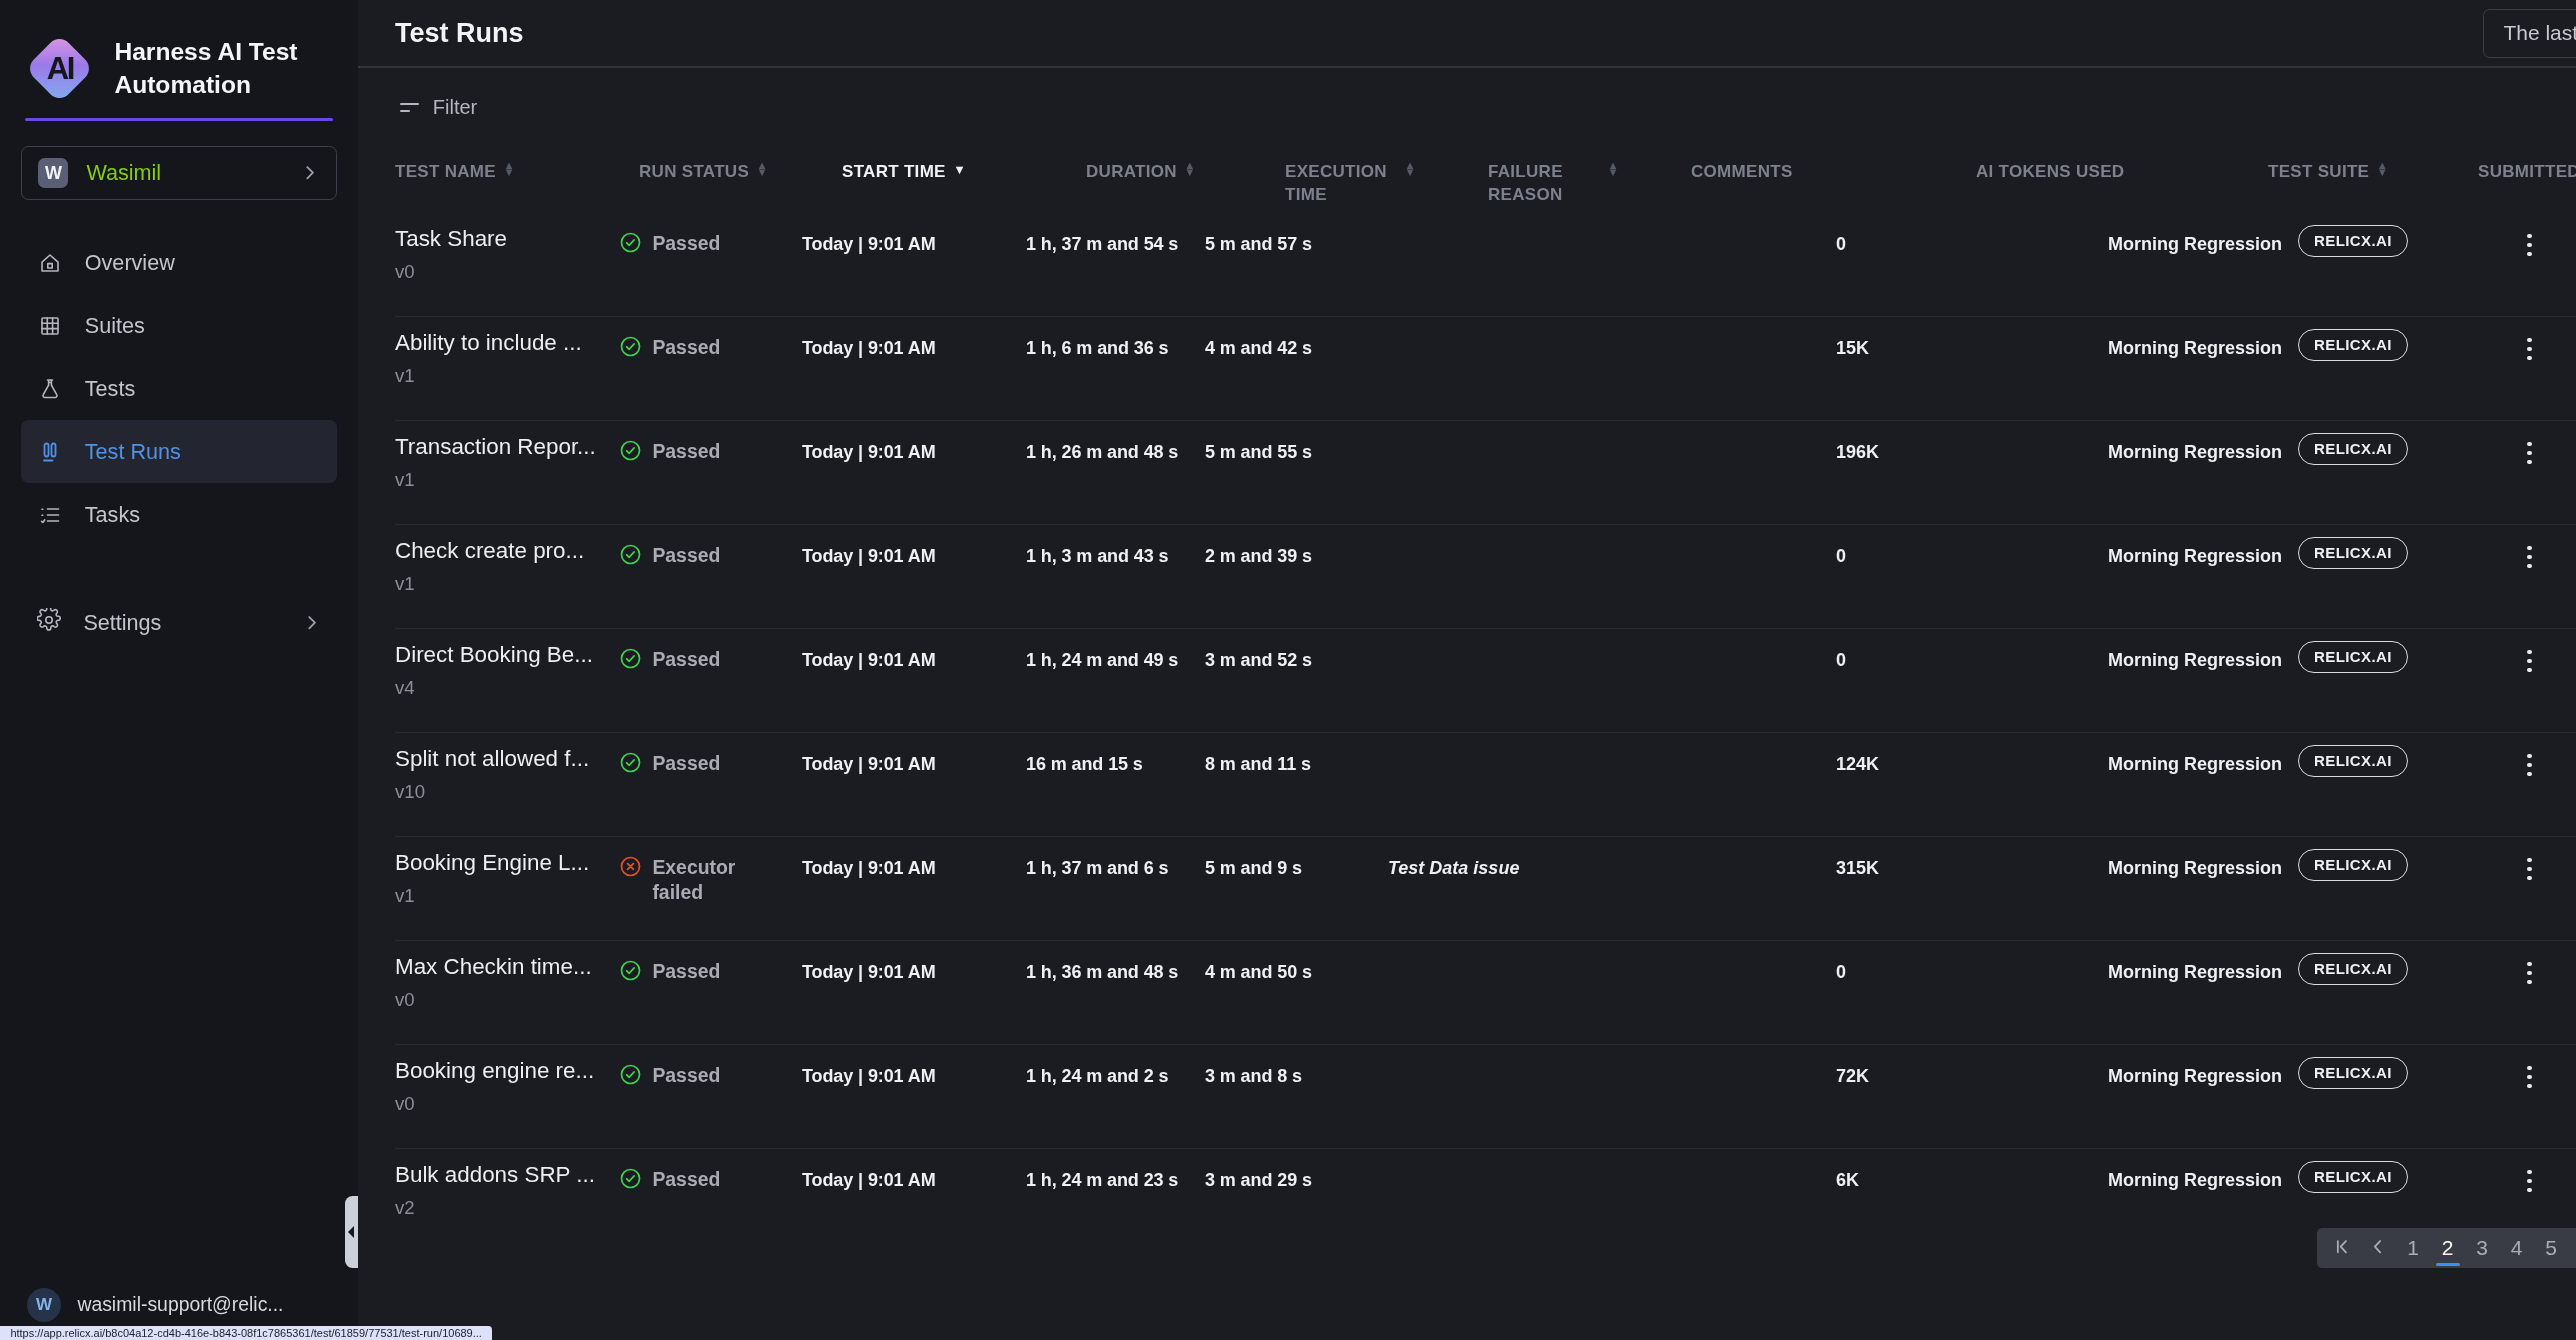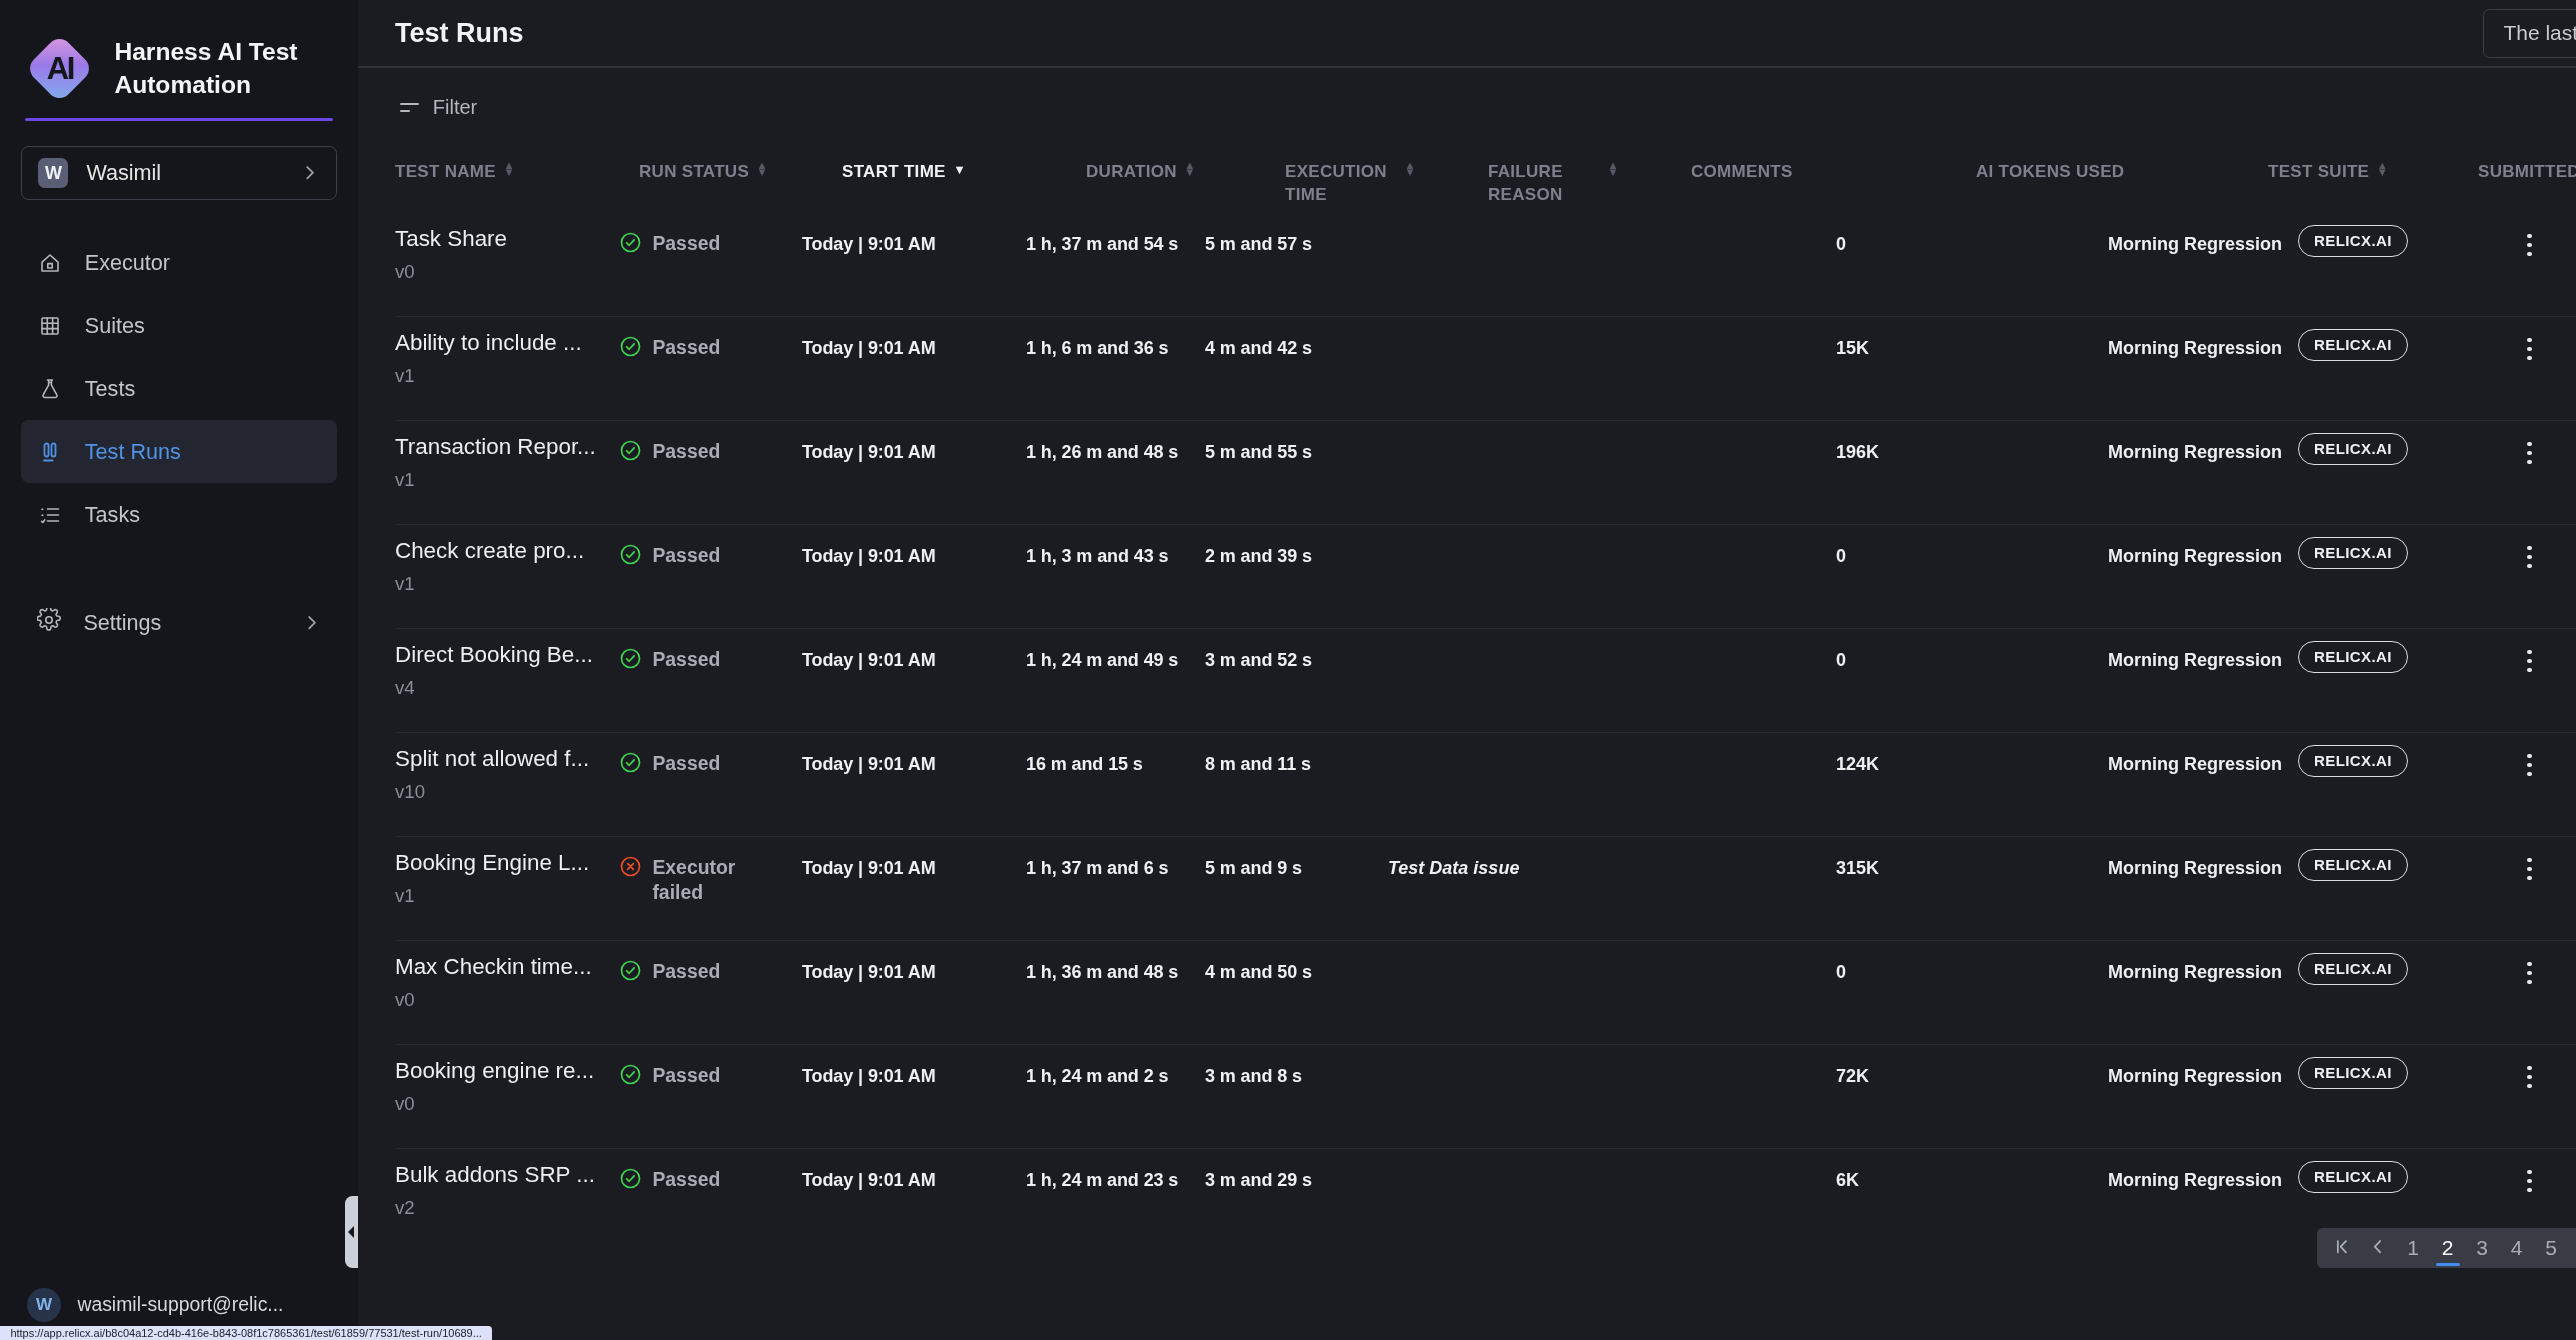--- a/index.html
+++ b/index.html
@@ -27,21 +27,21 @@
   .app-title { font-size:24.6px; font-weight:700; line-height:1.32; color:#f4f5f7; }
   .purple-line { height:3px; background:#6d46e8; margin:0 25px; border-radius:1.5px; }
   .workspace {
     margin:25px 21px 0; height:54px; border:1.5px solid #3e414b; border-radius:7.5px;
     display:flex; align-items:center; padding:0 16.4px; gap:18px; cursor:pointer;
   }
   .ws-avatar {
     width:30px; height:30px; border-radius:6.7px; background:#5b5f76; color:#f2f3f6;
     display:flex; align-items:center; justify-content:center; font-weight:700; font-size:18px;
   }
-  .ws-name { font-size:21.6px; color:#e5e5e5; flex:1; }
+  .ws-name { font-size:21.6px; color:#84cc16; flex:1; }
   .chev { color:#9ba0ab; flex:none; display:flex; }
   .nav { margin-top:31px; display:flex; flex-direction:column; padding:0 21px; }
   .nav-item {
     height:63px; display:flex; align-items:center; gap:22.4px; padding:0 16.4px;
     border-radius:7.5px; cursor:pointer; color:#c3c5cc; font-size:21.6px;
   }
   .nav-item .nav-icon { display:flex; width:25px; justify-content:center; }
   .nav-item.active { background:#232631; color:#4f92e6; }
   .nav-item.active svg { stroke:#4f92e6; }
   .nav-item svg { stroke:#b4b7bf; }
@@ -156,21 +156,21 @@
   </div>
 
   <nav class="nav" id="nav-list">
       <div class="nav-item">
         <span class="nav-icon">
           <svg width="24" height="24" viewBox="0 0 24 24" stroke-width="1.6">
             <path d="M4 11.2 12 4l8 7.2V20H4z"></path>
             <rect x="9.8" y="12.6" width="4.4" height="4.4"></rect>
           </svg>
         </span>
-        <span class="nav-label">Executor</span>
+        <span class="nav-label">Overview</span>
       </div>
       <div class="nav-item">
         <span class="nav-icon">
           <svg width="24" height="24" viewBox="0 0 24 24" stroke-width="1.6">
             <rect x="4" y="4" width="16" height="16" rx="1"></rect>
             <path d="M4 9.3h16M4 14.6h16M9.3 4v16M14.6 4v16"></path>
           </svg>
         </span>
         <span class="nav-label">Suites</span>
       </div>

